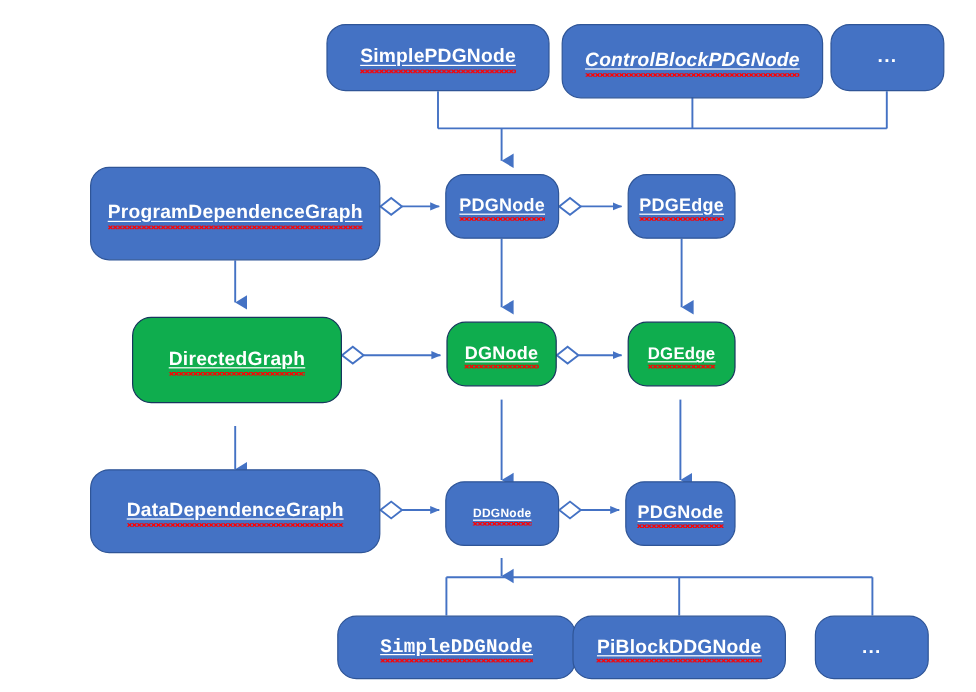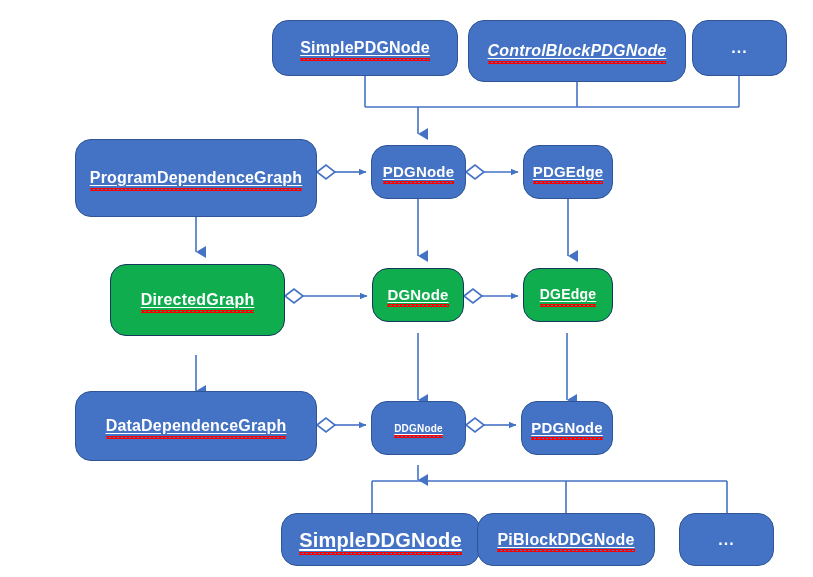--- a/index.html
+++ b/index.html
@@ -187,21 +187,21 @@
   </div>
 
   <div class="node-box blue" style="left:371px; top:401px; width:95px; height:54px; font-size:10px;">
     <span class="node-label spell">DDGNode</span>
   </div>
 
   <div class="node-box blue" style="left:521px; top:401px; width:92px; height:54px; font-size:15px;">
     <span class="node-label spell">PDGNode</span>
   </div>
 
-  <div class="node-box blue" style="left:281px; top:513px; width:199px; height:53px; font-size:20px;">
+  <div class="node-box blue" style="left:281px; top:513px; width:199px; height:53px; font-size:16px;font-family:Liberation Mono, monospace;">
     <span class="node-label spell">SimpleDDGNode</span>
   </div>
 
   <div class="node-box blue" style="left:477px; top:513px; width:178px; height:53px; font-size:16px;">
     <span class="node-label spell">PiBlockDDGNode</span>
   </div>
 
   <div class="node-box blue" style="left:679px; top:513px; width:95px; height:53px; font-size:16px;">
     <span class="node-label ellipsis-label">...</span>
   </div>

